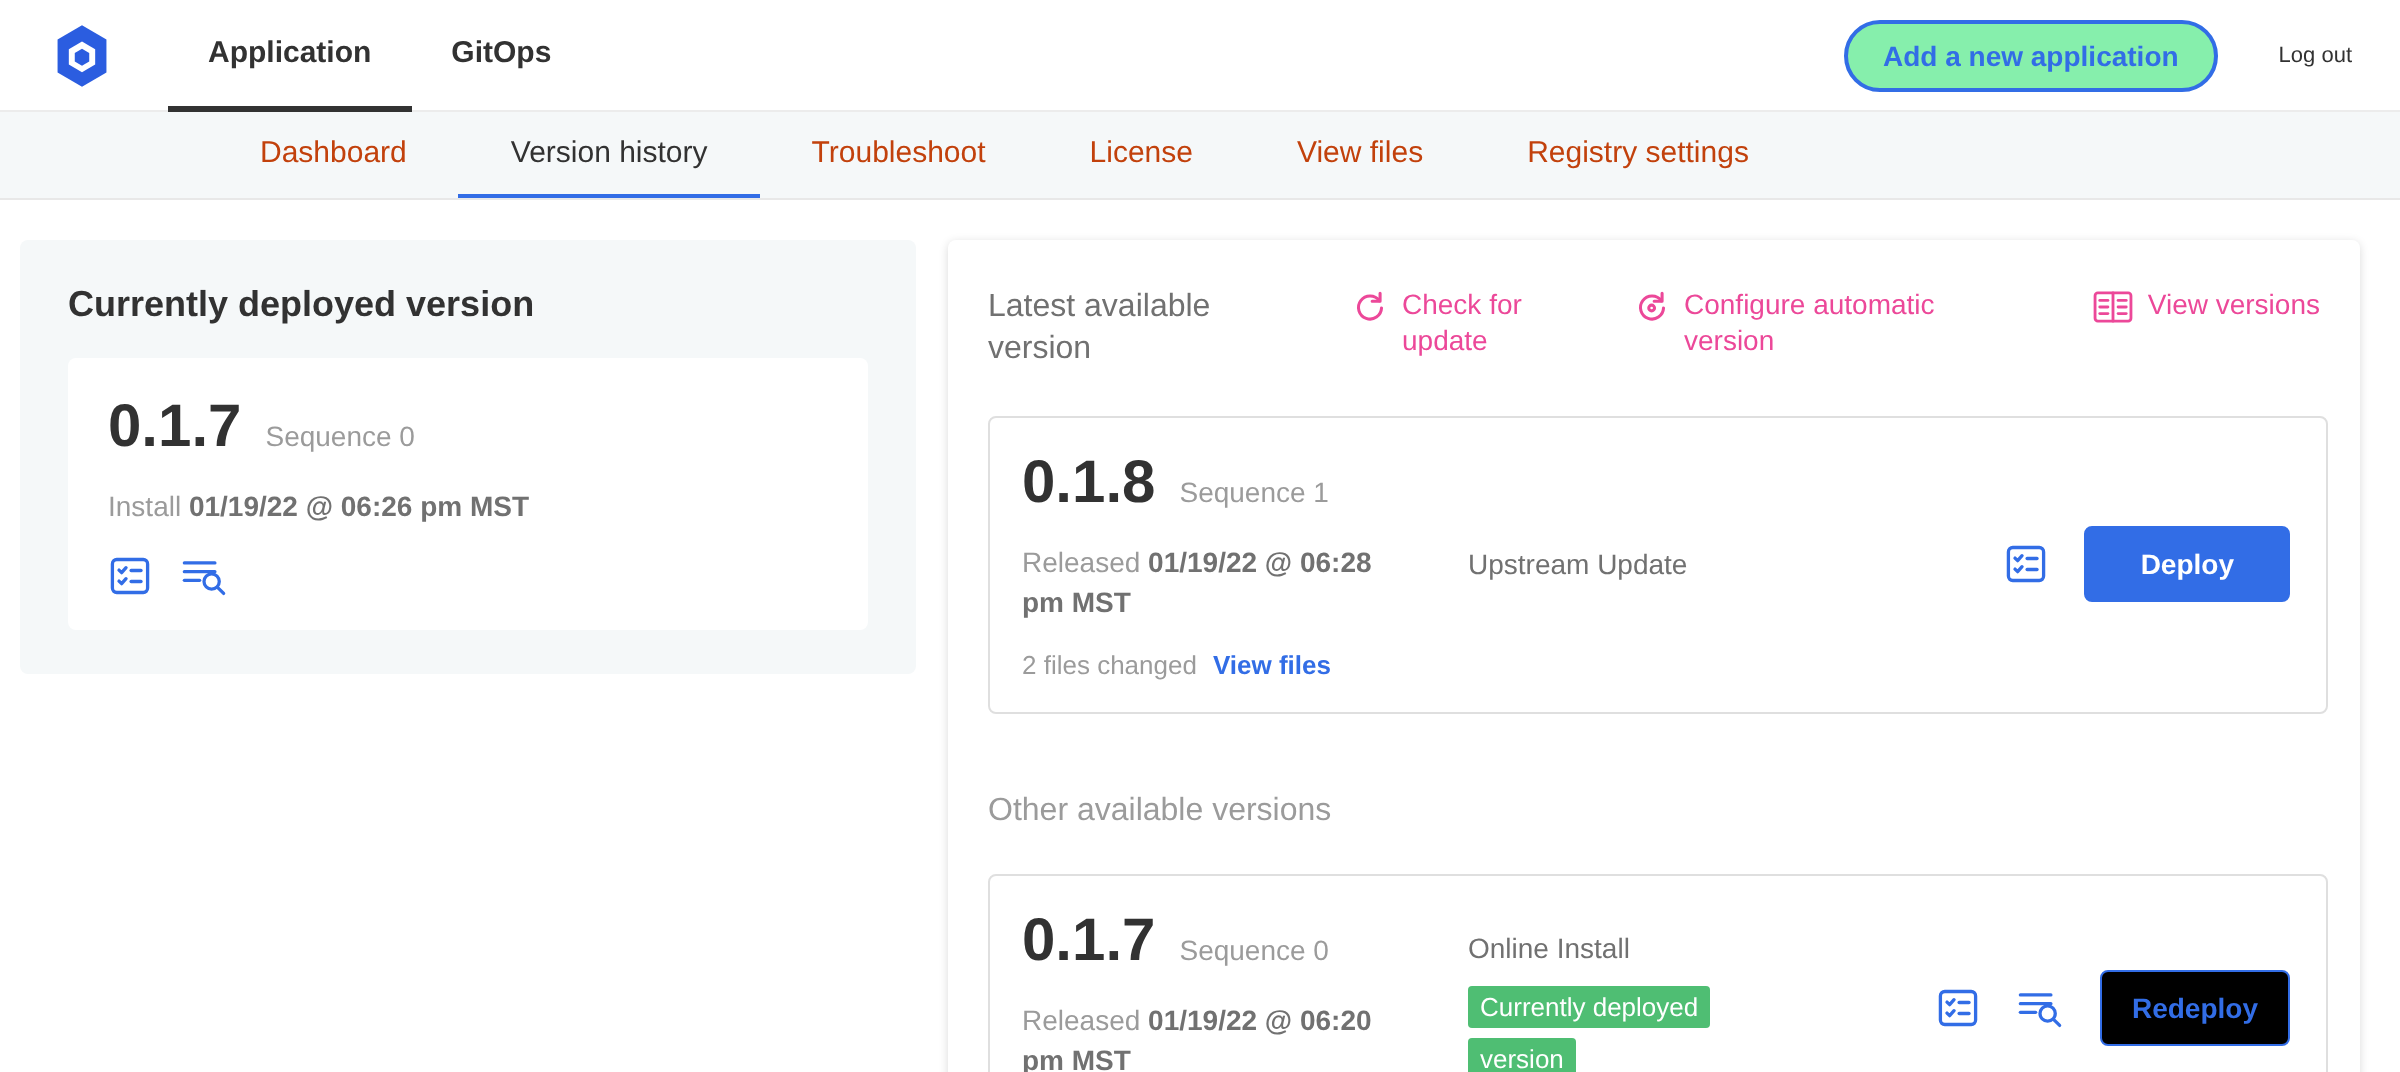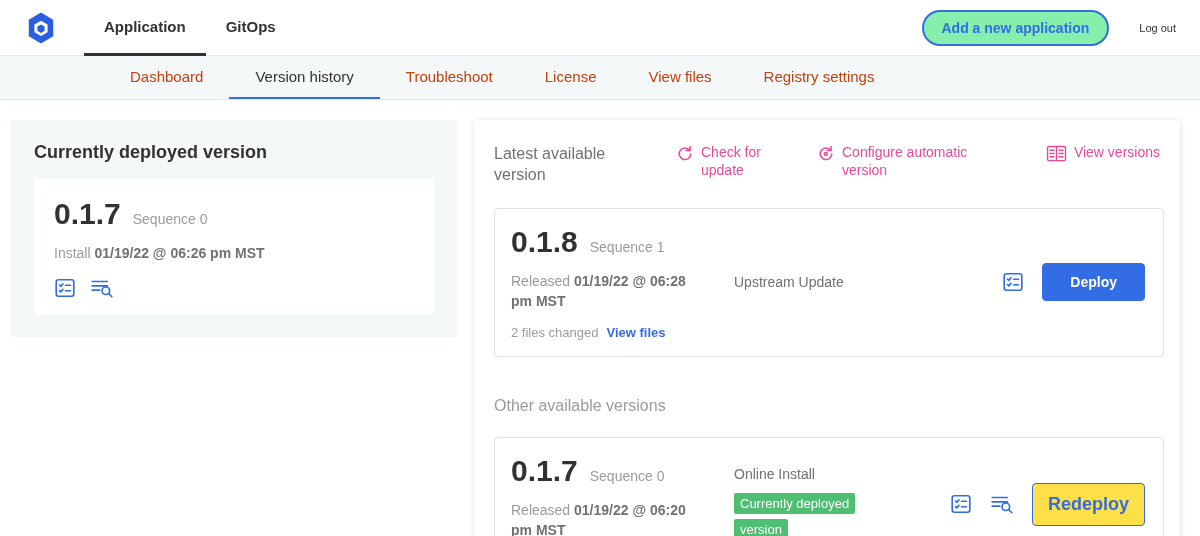--- a/index.html
+++ b/index.html
@@ -54,21 +54,21 @@
   .release-row { border:1px solid #dfdfdf; border-radius:4px; background:#fff; padding:16px; display:flex; align-items:center; margin-top:22px; }
   .row-left { width:205px; flex:none; }
   .released { width:195px; }
   .files-line { display:flex; gap:8px; align-items:baseline; font-size:13px; }
   .files-changed { color:#9b9b9b; }
   .view-diff { color:#326de6; font-weight:600; cursor:pointer; }
   .row-mid { flex:1; padding-left:18px; font-size:14px; color:#717171; }
   .row-right { display:flex; align-items:center; gap:18px; padding-right:2px; }
 
   .deploy-btn { background:#326de6; border:1px solid #326de6; color:#fff; font-weight:700; font-size:14px; padding:10px 27px; border-radius:4px; cursor:pointer; font-family:Liberation Sans, sans-serif; }
-  .redeploy-btn { background:#fde047; border:1px solid #326de6; color:#326de6; font-weight:700; font-size:18px; padding:10px 15px; border-radius:4px; cursor:pointer; font-family:inherit; }
+  .redeploy-btn { background:#000000; border:1px solid #326de6; color:#326de6; font-weight:700; font-size:14px; padding:10px 15px; border-radius:4px; cursor:pointer; font-family:inherit; }
 
   .other-title { margin:40px 0 0; font-size:16px; color:#9b9b9b; }
   .badge-wrap { margin-top:9px; width:152px; line-height:1.85; }
   .deployed-badge {
     display:inline; background:#4fbe73; color:#fff; font-size:13px;
     padding:3px 6px; border-radius:2px;
     -webkit-box-decoration-break:clone; box-decoration-break:clone;
   }
 </style>
 </head>

